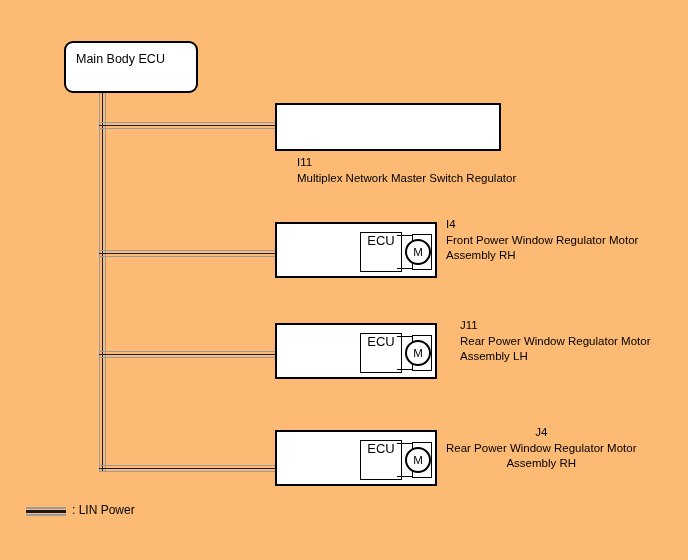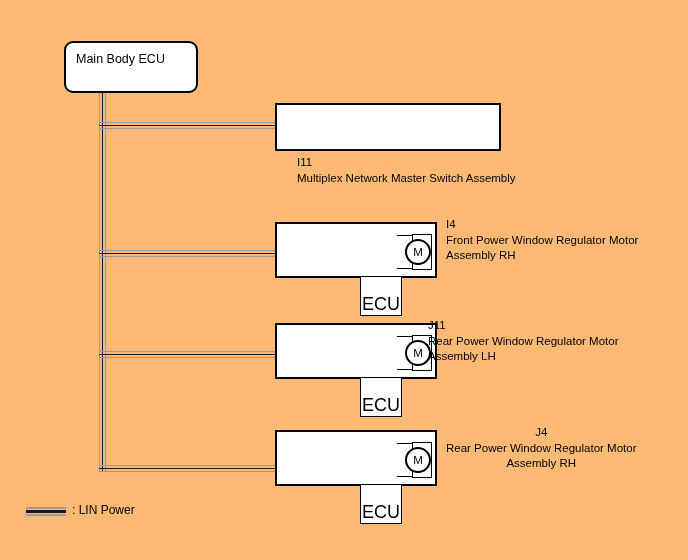--- a/index.html
+++ b/index.html
@@ -45,25 +45,24 @@
     background: #ffffff;
   }
 
   
   .inner-ecu {
     position: absolute;
     border: 1.6px solid #000000;
     box-sizing: border-box;
     background: #ffffff;
     display: flex;
-    align-items: flex-end;
+    align-items: flex-start;
     justify-content: center;
-    font-size: 18px;
-    color: #000000;
-    margin-top: 44px;
+    font-size: 13px;
+    color: #000000;
   }
 
   
   .motor-wrap {
     position: absolute;
   }
   .motor-rect {
     position: absolute;
     left: 7px;
     top: 0px;
@@ -200,21 +199,21 @@
   </div>
 
   <div class="lin-h" style="left:99px; top:465px; width:178px;">
     <span class="s-outer-t"></span>
       <span class="s-core"></span>
       <span class="s-outer-b"></span>
   </div>
 
   <div class="device-box" style="left:275px; top:103px; width:226px; height:48px;"></div>
 
-  <div class="caption" style="left:273px; top:155px;margin-left:24px;"><span>I11</span><br><span>Multiplex Network Master Switch Assembly</span></div>
+  <div class="caption" style="left:273px; top:155px;margin-left:24px;"><span>I11</span><br><span>Multiplex Network Master Switch Regulator</span></div>
 
   <div class="device-box" style="left:275px; top:222px; width:162px; height:56px;">
     <div class="inner-ecu" style="left:83px; top:8px; width:42px; height:40px;">
         <span>ECU</span>
       </div>
     <div class="motor-lead" style="left:120px; top:11px; width:28px;"></div>
     <div class="motor-lead" style="left:120px; top:44px; width:28px;"></div>
     <div class="motor-wrap" style="left:128px; top:10px; width:34px; height:36px;">
       <div class="motor-rect"></div>
       <div class="motor-circle">
@@ -233,21 +232,21 @@
     <div class="motor-lead" style="left:120px; top:11px; width:28px;"></div>
     <div class="motor-lead" style="left:120px; top:44px; width:28px;"></div>
     <div class="motor-wrap" style="left:128px; top:10px; width:34px; height:36px;">
       <div class="motor-rect"></div>
       <div class="motor-circle">
           <span>M</span>
         </div>
     </div>
   </div>
 
-  <div class="caption" style="left:428px; top:318px;"><span>J11</span><br><span>Rear Power Window Regulator Motor
+  <div class="caption" style="left:460px; top:318px;"><span>J11</span><br><span>Rear Power Window Regulator Motor
 Assembly LH</span></div>
 
   <div class="device-box" style="left:275px; top:430px; width:162px; height:56px;">
     <div class="inner-ecu" style="left:83px; top:8px; width:42px; height:40px;">
         <span>ECU</span>
       </div>
     <div class="motor-lead" style="left:120px; top:11px; width:28px;"></div>
     <div class="motor-lead" style="left:120px; top:44px; width:28px;"></div>
     <div class="motor-wrap" style="left:128px; top:10px; width:34px; height:36px;">
       <div class="motor-rect"></div>

